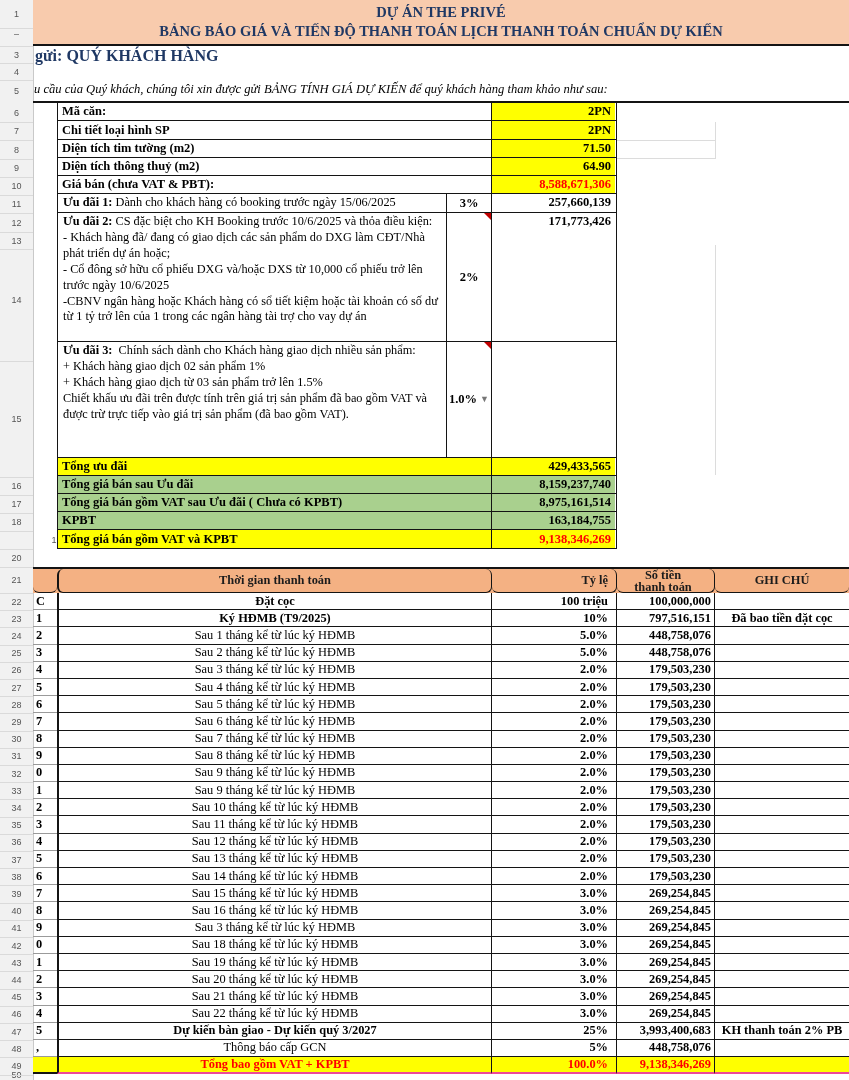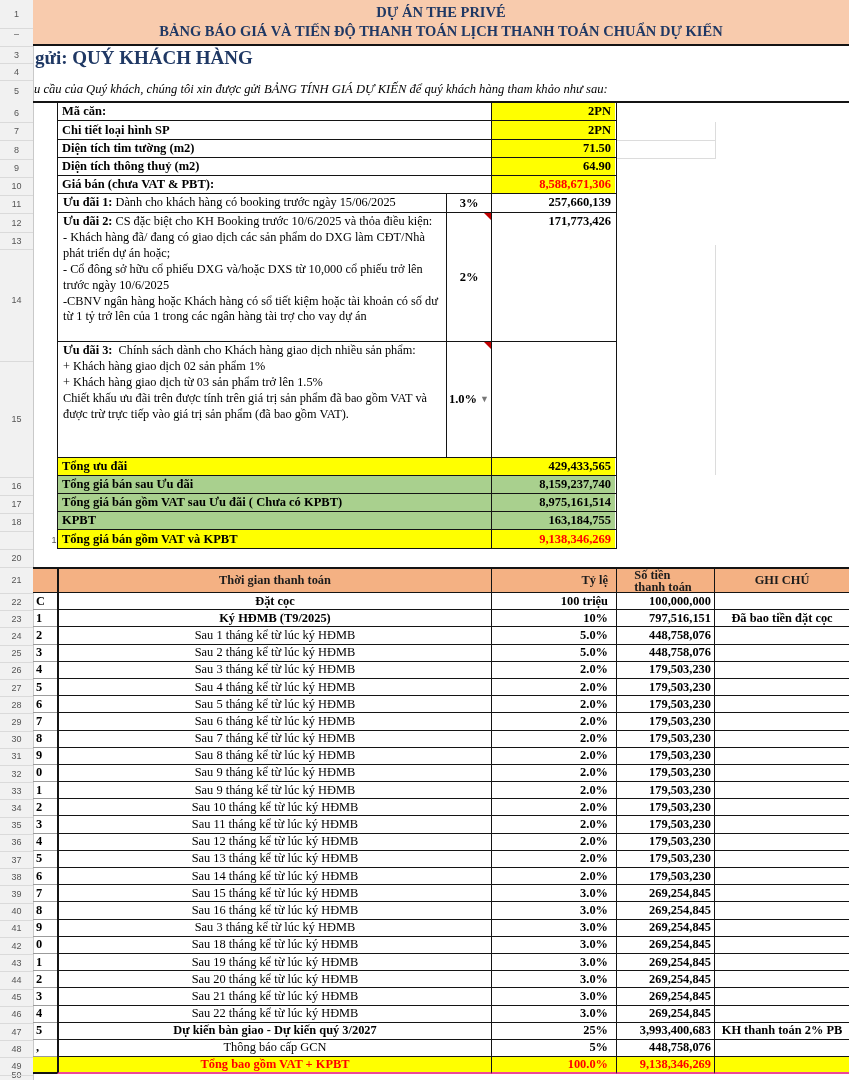--- a/index.html
+++ b/index.html
@@ -8,21 +8,21 @@
   .abs{position:absolute;}
   
   .gutter{left:0;top:0;width:33px;height:1080px;background:#f1f1f1;border-right:1px solid #c9c9c9;}
   .gutter .num{position:absolute;width:100%;text-align:center;font:9px "Liberation Sans",sans-serif;
                color:#555;transform:translateY(-50%);}
   .gutter .sep{position:absolute;left:0;width:100%;height:1px;background:#dadada;}
   
   .title-block{left:33px;top:0;width:816px;height:46px;background:#F8CBAD;border-bottom:2px solid #141414;
                display:flex;flex-direction:column;justify-content:center;align-items:center;box-sizing:border-box;}
   .title-line{color:#1F3864;font-weight:bold;font-size:14.5px;line-height:19px;text-align:center;width:100%;}
-  .greeting{left:35px;top:47px;font-weight:bold;color:#1F3864;font-size:19px;}
+  .greeting{left:35px;top:47px;font-weight:bold;color:#1F3864;font-size:16px;}
   .intro-note{left:34px;top:82px;font-style:italic;font-size:12.6px;white-space:nowrap;}
   .hline{height:2px;background:#141414;}
   .faint{background:#dcdcdc;}
   
   #product-table{left:57px;top:103px;width:560px;box-sizing:border-box;
                  border-left:1.5px solid #141414;border-right:1.5px solid #141414;border-bottom:1.5px solid #141414;}
   .trow{display:flex;box-sizing:border-box;border-bottom:1px solid #141414;}
   .trow:last-child{border-bottom:none;}
   .cell{box-sizing:border-box;overflow:hidden;font-size:12.5px;display:flex;align-items:center;}
   .lab-full{width:434px;border-right:1px solid #141414;font-weight:bold;padding:0 4px;}
@@ -34,29 +34,29 @@
   .bg-green{background:#A9D08E;}
   .bg-yellow{background:#FFFF00;}
   .txt-red{color:#FF0000;}
   .arrow{font-size:9px;color:#777;margin-left:3px;line-height:1;}
   .cmark{position:absolute;top:0;right:0;width:0;height:0;border-left:7px solid transparent;border-top:7px solid #C00000;}
   
   #payment-table{left:33px;top:567px;width:816px;box-sizing:border-box;}
   .prow{display:flex;box-sizing:border-box;height:17.2px;}
   .prow .cell{font-size:12.4px;border-bottom:1px solid #141414;}
   .phead{height:26px;background:#F4B183;border-top:2px solid #141414;}
-  .phead .cell{border-bottom:1.5px solid #141414;font-weight:bold;color:#1c1c1c;}
+  .phead .cell{border-bottom:1.5px solid #141414;font-weight:bold;color:#1c1c1c;border-radius:6px;}
   .c-stt{width:24px;justify-content:flex-start;padding-left:3px;font-weight:bold;overflow:hidden;}
   .prow .c-stt{border-bottom:1px solid #9a9a9a;}
   .phead .c-stt{border-bottom:1.5px solid #141414;}
   .c-time{width:435px;border-left:2px solid #141414;border-right:1px solid #141414;justify-content:center;text-align:center;}
   .c-ratio{width:125px;border-right:1px solid #141414;justify-content:flex-end;padding-right:8px;font-weight:bold;}
   .c-amt{width:98px;border-right:1px solid #141414;justify-content:flex-end;padding-right:3px;font-weight:bold;}
   .c-note{width:134px;justify-content:center;font-weight:bold;white-space:nowrap;}
-  .phead .c-amt{justify-content:center;white-space:pre-line;line-height:12px;padding-right:5px;}
+  .phead .c-amt{justify-content:center;text-align:center;white-space:pre-line;line-height:12px;padding-right:5px;}
   .time-bold{font-weight:bold;}
   .prow.total .cell{background:#FFFF00;color:#FF0000;font-weight:bold;border-bottom:2px solid #ec4899;}
   .prow.total .c-stt{border-bottom:2px solid #141414;}
 </style>
 </head>
 <body>
 
 <div class="sheet">
 
   <div class="abs gutter" id="gutter">

